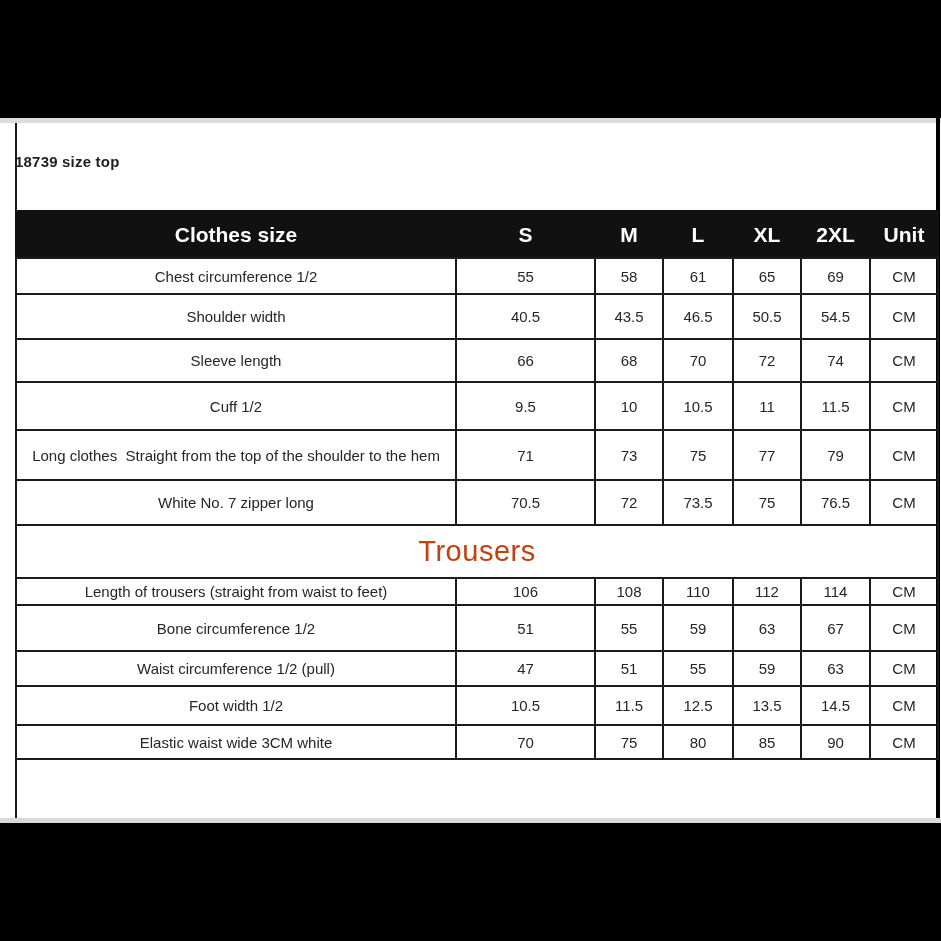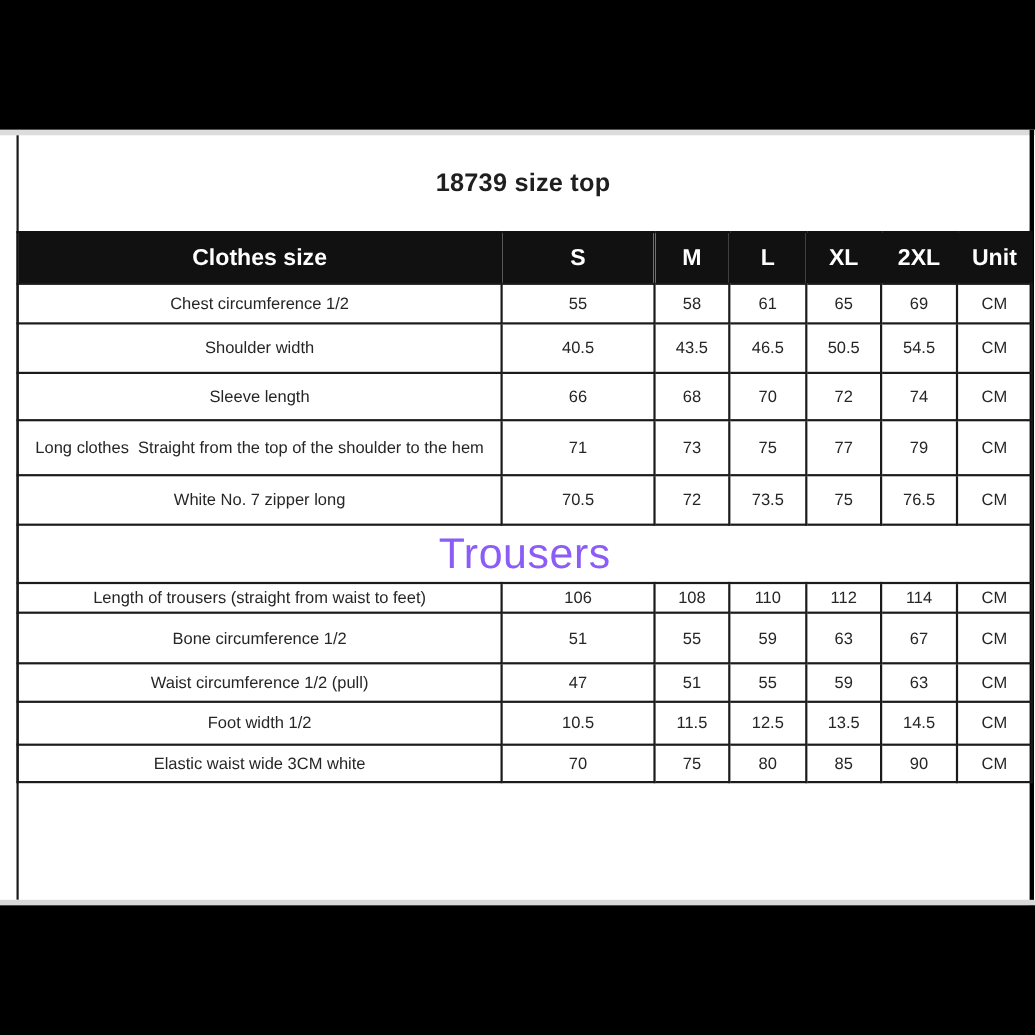--- a/index.html
+++ b/index.html
@@ -9,40 +9,40 @@
     font-family:"Liberation Sans","DejaVu Sans",sans-serif;
   }
   .top-bar{position:absolute;left:0;top:0;width:941px;height:118px;background:#000;}
   .strip-top{position:absolute;left:0;top:118px;width:941px;height:5px;background:#dcdcdc;}
   .strip-bottom{position:absolute;left:0;top:818px;width:941px;height:5px;background:#d9d9d9;}
   .bottom-bar{position:absolute;left:0;top:823px;width:941px;height:118px;background:#000;}
   .left-frame{position:absolute;left:15px;top:123px;width:2px;height:695px;background:#1b1b1b;}
   .right-frame{position:absolute;left:936px;top:118px;width:4px;height:705px;background:#000;}
   .page-title{
     position:absolute;left:15px;top:153px;width:921px;
-    text-align:center;font-size:23px;font-weight:600;color:#1f1f1f;letter-spacing:.2px;
+    font-size:15px;font-weight:600;color:#1f1f1f;letter-spacing:.2px;
   }
   table.size-table{
     position:absolute;left:15px;top:210px;width:922px;
     border-collapse:collapse;table-layout:fixed;
   }
   .size-table td,.size-table th{
     border:2px solid #1b1b1b;
     text-align:center;vertical-align:middle;
     font-size:15px;color:#262626;padding:0 2px;
     white-space:pre-wrap;overflow:hidden;
   }
   .size-table thead th{
     background:#111111;color:#ffffff;
     font-size:21px;font-weight:600;
     border:2px solid #111111;border-bottom:2px solid #1b1b1b;
   }
   .long-label{text-align:left;padding-left:3px;border-radius:23px;}
   .section-row td{
-    font-size:39px;font-weight:400;color:#8b5cf6;letter-spacing:.5px;
+    font-size:29px;font-weight:400;color:#c2410c;letter-spacing:.5px;
   }
 </style>
 </head>
 <body>
 
 <div class="top-bar"></div>
 <div class="strip-top"></div>
 <div class="left-frame"></div>
 <div class="right-frame"></div>
 
@@ -88,20 +88,29 @@
       <td>54.5</td>
       <td>CM</td>
     </tr>
     <tr style="height:43px">
       <td>Sleeve length</td>
       <td>66</td>
       <td>68</td>
       <td>70</td>
       <td>72</td>
       <td>74</td>
+      <td>CM</td>
+    </tr>
+    <tr style="height:48px">
+      <td>Cuff 1/2</td>
+      <td>9.5</td>
+      <td>10</td>
+      <td>10.5</td>
+      <td>11</td>
+      <td>11.5</td>
       <td>CM</td>
     </tr>
     <tr style="height:50px">
       <td class="long-label">Long clothes  Straight from the top of the shoulder to the hem</td>
       <td>71</td>
       <td>73</td>
       <td>75</td>
       <td>77</td>
       <td>79</td>
       <td>CM</td>

